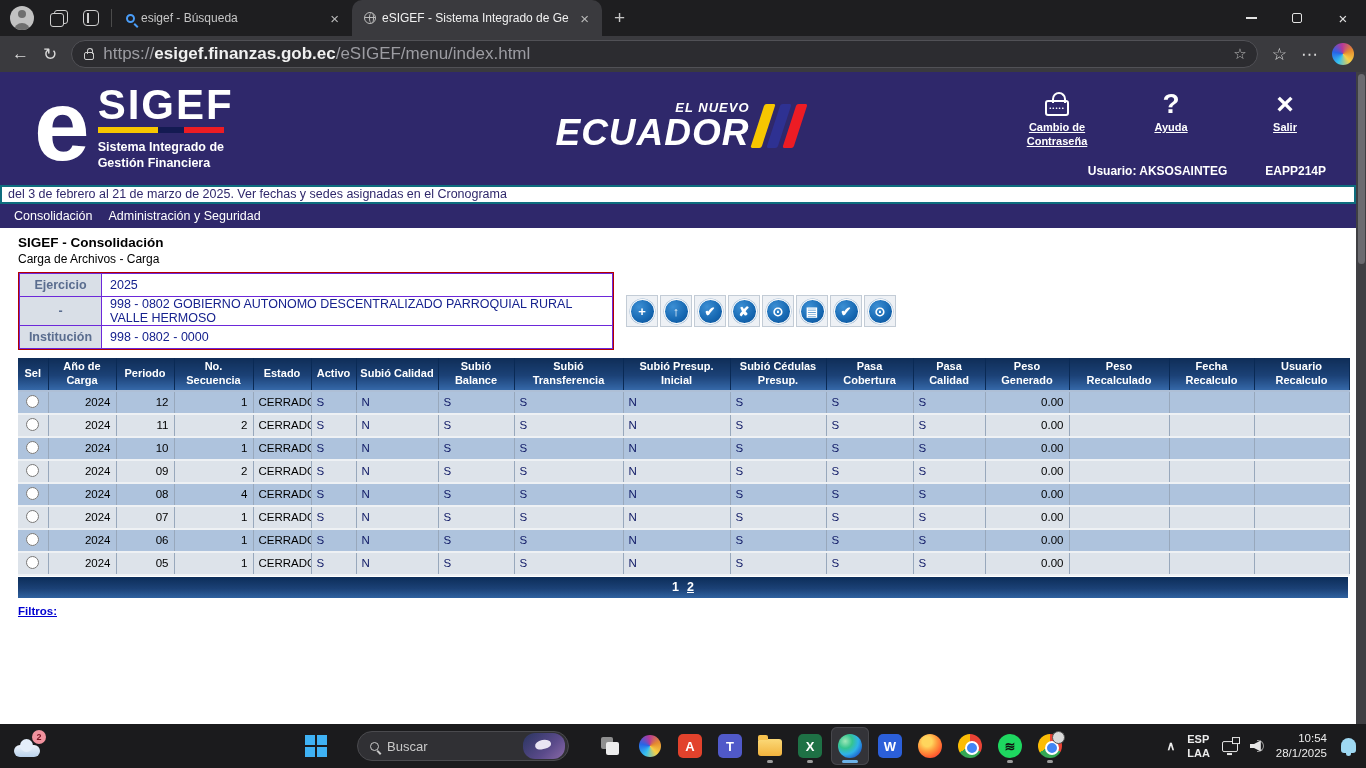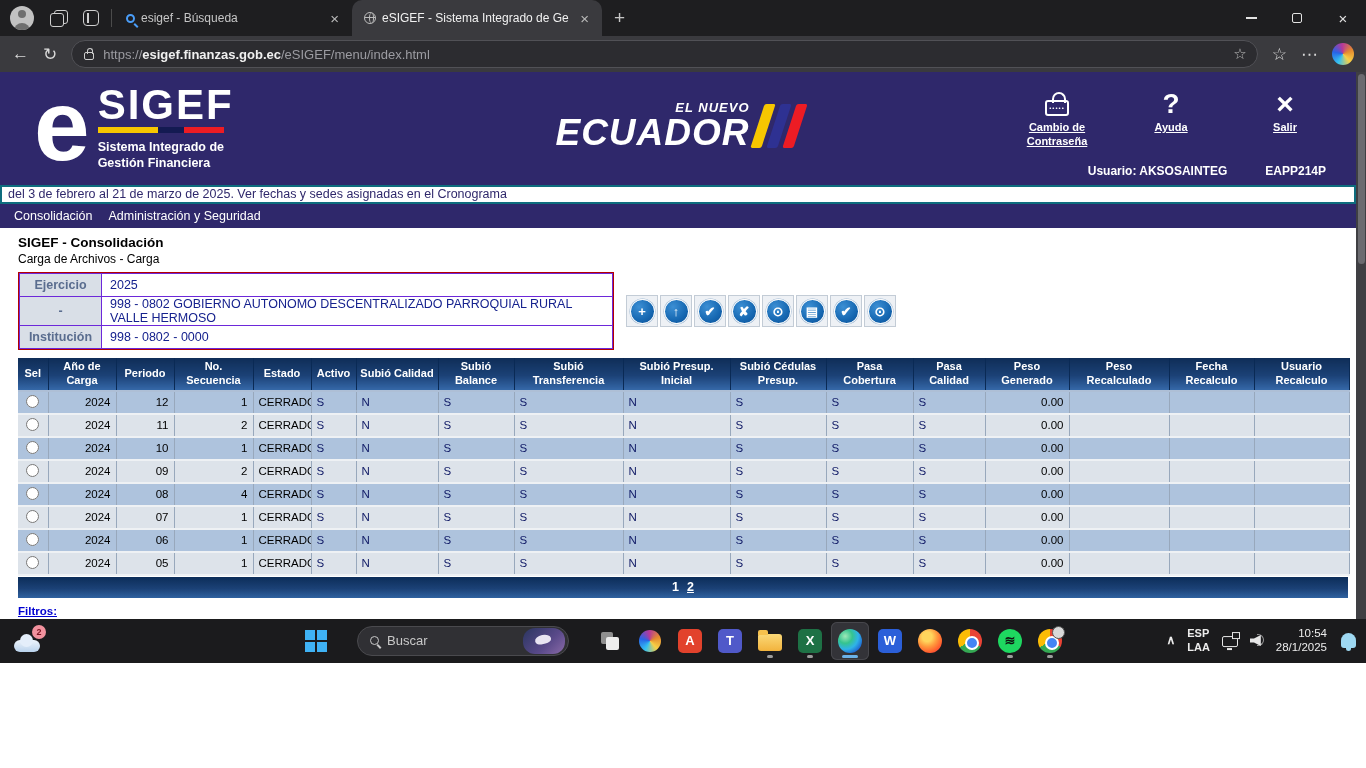--- a/index.html
+++ b/index.html
@@ -1,18 +1,18 @@
 <!DOCTYPE html>
 <html><head>
 <meta charset="utf-8">
 <style>
 *{margin:0;padding:0;box-sizing:border-box}
 html,body{width:1366px;height:768px;overflow:hidden}
 body{font-family:"Liberation Sans",sans-serif;background:#fff}
-.screen{width:1366px;height:618px;display:flex;flex-direction:column;position:relative;background:#1e1e20}
+.screen{width:1366px;height:768px;display:flex;flex-direction:column;position:relative;background:#1e1e20}
 
 
 .tabbar{flex:0 0 36px;background:#1e1e20;display:flex;align-items:center;color:#cfcfcf}
 .lead{display:flex;align-items:center;gap:16px;padding:0 12px 0 10px}
 .avatar{width:24px;height:24px;border-radius:50%;background:#c2c2c2;position:relative;overflow:hidden}
 .avatar::before{content:"";position:absolute;top:4px;left:8px;width:8px;height:8px;border-radius:50%;background:#6f6f6f}
 .avatar::after{content:"";position:absolute;bottom:-3px;left:4px;width:16px;height:10px;border-radius:8px 8px 0 0;background:#6f6f6f}
 .ws{width:17px;height:17px;position:relative}
 .ws::before{content:"";position:absolute;top:0;left:4px;width:12px;height:12px;border:1.6px solid #cfcfcf;border-radius:3px}
 .ws::after{content:"";position:absolute;bottom:0;left:0;width:12px;height:12px;border:1.6px solid #cfcfcf;border-radius:3px;background:#1e1e20}
@@ -33,21 +33,21 @@
 .wbtn{width:46px;display:flex;align-items:center;justify-content:center;color:#e3e3e3;font-size:15px}
 .ic-min{width:11px;height:1.6px;background:#e3e3e3;display:inline-block}
 .ic-max{width:10px;height:10px;border:1.4px solid #e3e3e3;border-radius:2px;display:inline-block}
 
 
 .navbar{flex:0 0 36px;background:#3a3a3e;display:flex;align-items:center;padding:0 12px;gap:14px}
 .navglyph{color:#d9d9d9;font-size:17px}
 .urlpill{flex:1;height:28px;border-radius:14px;background:#2c2c30;border:1px solid #515156;display:flex;align-items:center;padding:0 10px 0 12px;gap:9px}
 .mini-lock{width:10px;height:8px;border:1.5px solid #cdcdcd;border-radius:2px;position:relative;margin-top:4px}
 .mini-lock::before{content:"";position:absolute;top:-5px;left:1.5px;width:4px;height:5px;border:1.5px solid #cdcdcd;border-bottom:none;border-radius:4px 4px 0 0}
-.url{font-size:13px;color:#9c9ca2;white-space:nowrap;overflow:hidden;flex:1}
+.url{font-size:17px;color:#9c9ca2;white-space:nowrap;overflow:hidden;flex:1}
 .url b{color:#f0f0f0;font-weight:bold}
 .pillstar{color:#bcbcbc;font-size:15px}
 .cop,.i-cop{width:22px;height:22px;border-radius:50%;background:conic-gradient(from 210deg,#35c1f1,#2764e7,#b5389b,#e48a2f,#f7d046,#35c1f1)}
 
 
 .webview{flex:1;position:relative;background:#fff;display:flex;flex-direction:column;padding-right:10px}
 .sb{position:absolute;right:0;top:0;bottom:0;width:10px;background:#3f3f43}
 .sb .thumb{position:absolute;top:2px;left:1.5px;width:7px;height:190px;background:#6b6b70;border-radius:4px}
 
 

